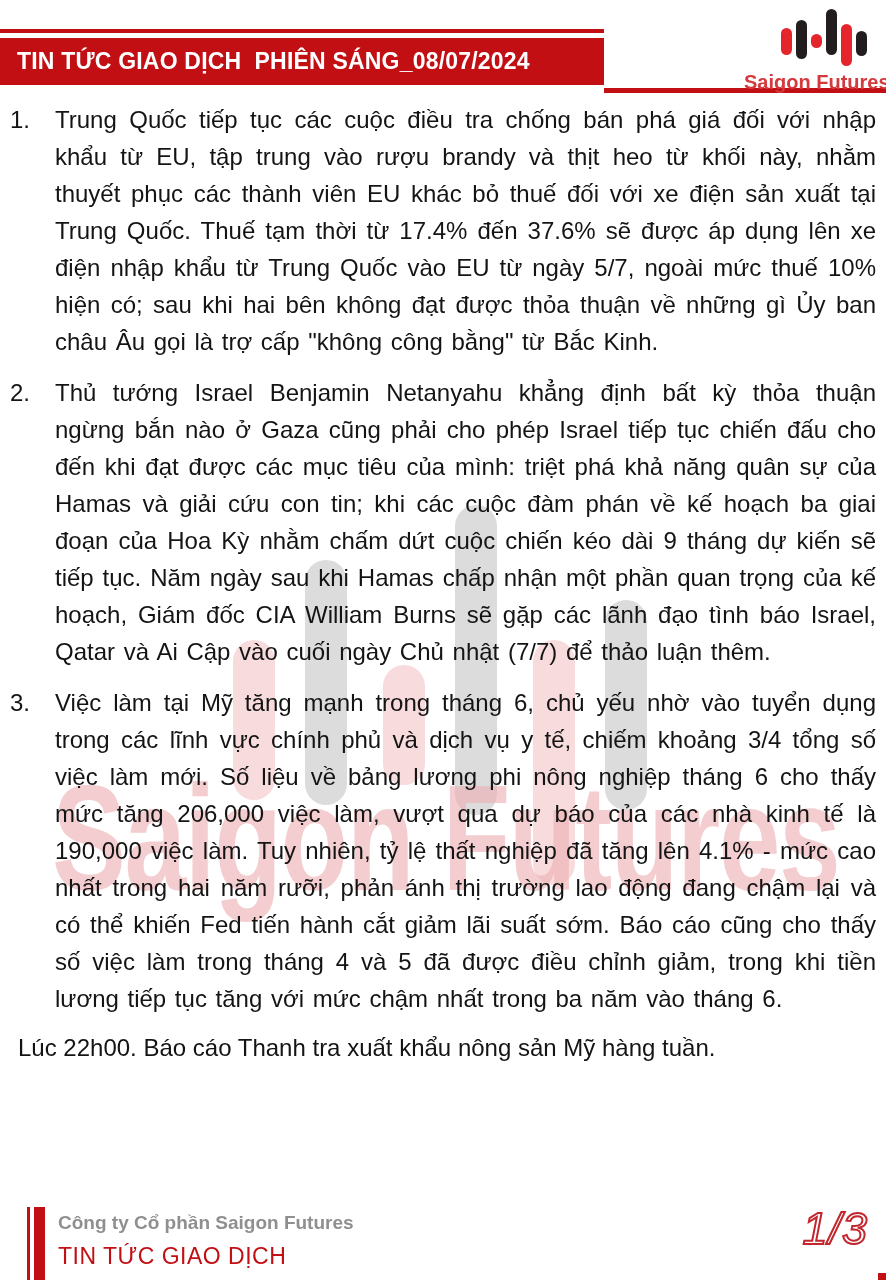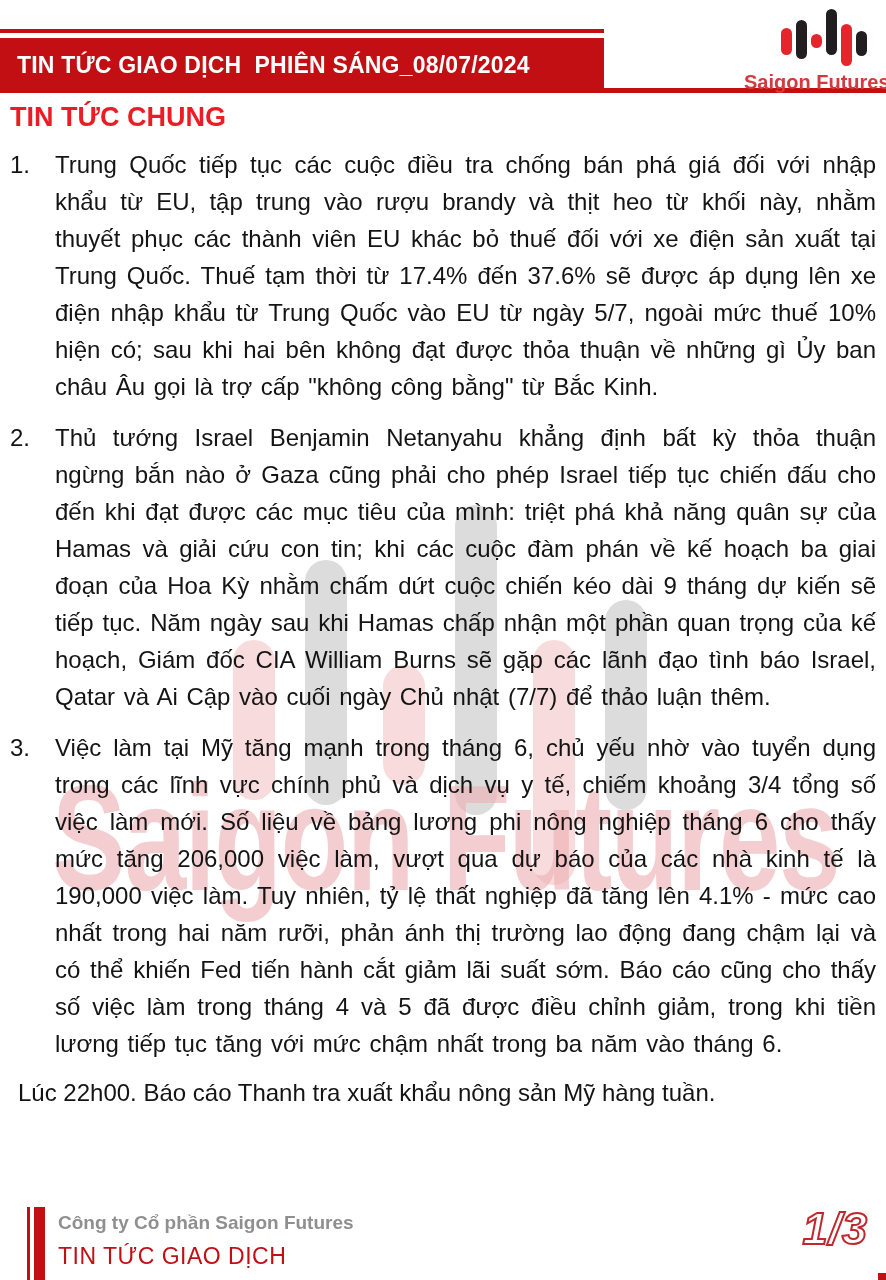--- a/index.html
+++ b/index.html
@@ -20,21 +20,21 @@
     position:relative;
     width:886px;height:1280px;
     margin:0 auto;
     background:#ffffff;
     overflow:hidden;
     font-family:"Liberation Sans","DejaVu Sans",sans-serif;
     color:var(--text-black);
   }
   
   .top-rule{position:absolute;left:0;top:29px;width:604px;height:4px;background:var(--banner-red);}
-  .banner{position:absolute;left:0;top:38px;width:604px;height:55px;background:var(--banner-red);display:flex;align-items:center;}
+  .banner{position:absolute;left:0;top:38px;width:604px;height:47px;background:var(--banner-red);display:flex;align-items:center;}
   .banner-title{color:#fff;font-weight:bold;font-size:23px;padding-left:17px;white-space:pre;letter-spacing:.2px;}
   .right-rule{position:absolute;left:604px;top:88px;right:0;height:5px;background:var(--banner-red);}
   .logo{position:absolute;left:744px;top:9px;width:138px;height:88px;}
   .logo-bars{position:absolute;left:37px;top:0;width:90px;height:60px;}
   .lbar{position:absolute;width:11px;border-radius:6px;}
   .lbar.r{background:var(--logo-bar-red);}
   .lbar.k{background:var(--logo-bar-black);}
   .lb1{left:0;top:19px;height:27px;}
   .lb2{left:15px;top:11px;height:39px;}
   .lb3{left:30px;top:25px;height:14px;}
@@ -67,21 +67,21 @@
   .news-item p{flex:1;margin:0;font-size:24px;line-height:37px;text-align:justify;word-spacing:2px;}
   .events-heading{margin-top:6px;}
   .event-line{font-size:24px;line-height:34px;margin:8px;}
   
   .footer-accent-thin{position:absolute;left:27px;top:1207px;width:3px;height:73px;background:var(--banner-red);}
   .footer-accent-bar{position:absolute;left:34px;top:1207px;width:11px;height:73px;background:var(--banner-red);}
   .footer-company{position:absolute;left:58px;top:1212px;font-size:19px;font-weight:bold;color:var(--footer-grey);}
   .footer-doc-title{position:absolute;left:58px;top:1243px;font-size:23px;font-weight:normal;color:var(--banner-red);letter-spacing:.5px;}
   .page-number{
     position:absolute;right:18px;top:1203px;
-    font-size:45px;font-weight:bold;font-style:italic;
+    font-size:45px;font-weight:normal;font-style:italic;
     color:#fff;-webkit-text-stroke:2px #c1272d;
     text-shadow:0 0 1px #c1272d;
     letter-spacing:1px;
   }
   .page-corner-mark{position:absolute;right:0;bottom:0;width:8px;height:7px;background:var(--banner-red);}
 </style>
 </head>
 <body>
 
 <div class="page">
@@ -110,21 +110,20 @@
       <div class="lbar k lb2"></div>
       <div class="lbar r lb3"></div>
       <div class="lbar k lb4"></div>
       <div class="lbar r lb5"></div>
       <div class="lbar k lb6"></div>
     </div>
     <div class="logo-wordmark">Saigon Futures</div>
   </div>
 
   <div class="content">
-    <h2 class="section-heading">TIN TỨC CHUNG</h2>
 
     <div class="news-list">
       <div class="news-item">
         <span class="num">1.</span>
         <p>Trung Quốc tiếp tục các cuộc điều tra chống bán phá giá đối với nhập khẩu từ EU, tập trung vào rượu brandy và thịt heo từ khối này, nhằm thuyết phục các thành viên EU khác bỏ thuế đối với xe điện sản xuất tại Trung Quốc. Thuế tạm thời từ 17.4% đến 37.6% sẽ được áp dụng lên xe điện nhập khẩu từ Trung Quốc vào EU từ ngày 5/7, ngoài mức thuế 10% hiện có; sau khi hai bên không đạt được thỏa thuận về những gì Ủy ban châu Âu gọi là trợ cấp "không công bằng" từ Bắc Kinh.</p>
       </div>
       <div class="news-item">
         <span class="num">2.</span>
         <p>Thủ tướng Israel Benjamin Netanyahu khẳng định bất kỳ thỏa thuận ngừng bắn nào ở Gaza cũng phải cho phép Israel tiếp tục chiến đấu cho đến khi đạt được các mục tiêu của mình: triệt phá khả năng quân sự của Hamas và giải cứu con tin; khi các cuộc đàm phán về kế hoạch ba giai đoạn của Hoa Kỳ nhằm chấm dứt cuộc chiến kéo dài 9 tháng dự kiến sẽ tiếp tục. Năm ngày sau khi Hamas chấp nhận một phần quan trọng của kế hoạch, Giám đốc CIA William Burns sẽ gặp các lãnh đạo tình báo Israel, Qatar và Ai Cập vào cuối ngày Chủ nhật (7/7) để thảo luận thêm.</p>
       </div>

